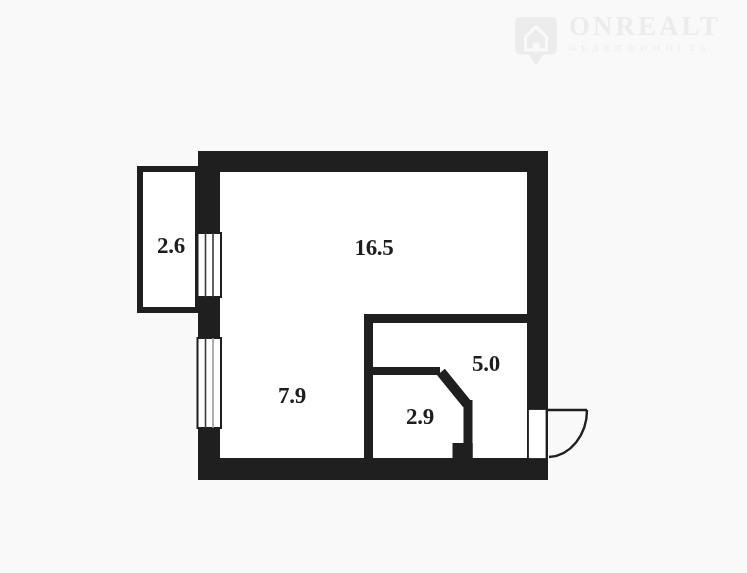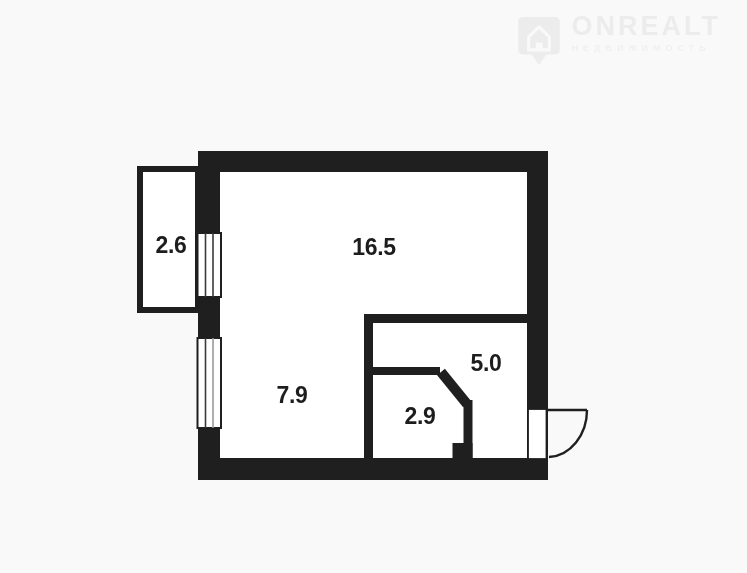--- a/index.html
+++ b/index.html
@@ -1,20 +1,20 @@
 <!DOCTYPE html>
 <html style="--bg: #f9f9f9; --wall: #1f1f1f; --room: #ffffff; --label: #1d1d1d; --logo: #ececec; --logo-sub: #f0f0f0;"><head>
 <meta charset="utf-8">
 <style>
   html,body{margin:0;padding:0;background:#fff;}
   .stage{
     position:relative;
     width:747px;height:573px;
     background:var(--bg,#f9f9f9);
-    font-family:Liberation Sans, sans-serif;
+    font-family:Liberation Serif, serif;
     overflow:hidden;
   }
   .plan{position:absolute;left:0;top:0;}
   .wall{fill:var(--wall,#1f1f1f);}
   .floor{fill:var(--room,#ffffff);}
   .balcony{fill:var(--room,#ffffff);stroke:var(--wall,#1f1f1f);stroke-width:6;}
   .win-frame{fill:var(--room,#ffffff);stroke:var(--wall,#1f1f1f);stroke-width:2;}
   .win-line-dark{stroke:#3a3a3a;stroke-width:1.6;}
   .win-line-gray{stroke:#9a9a9a;stroke-width:1.6;}
   .door-open{fill:var(--room,#ffffff);stroke:var(--wall,#1f1f1f);stroke-width:1.8;}

